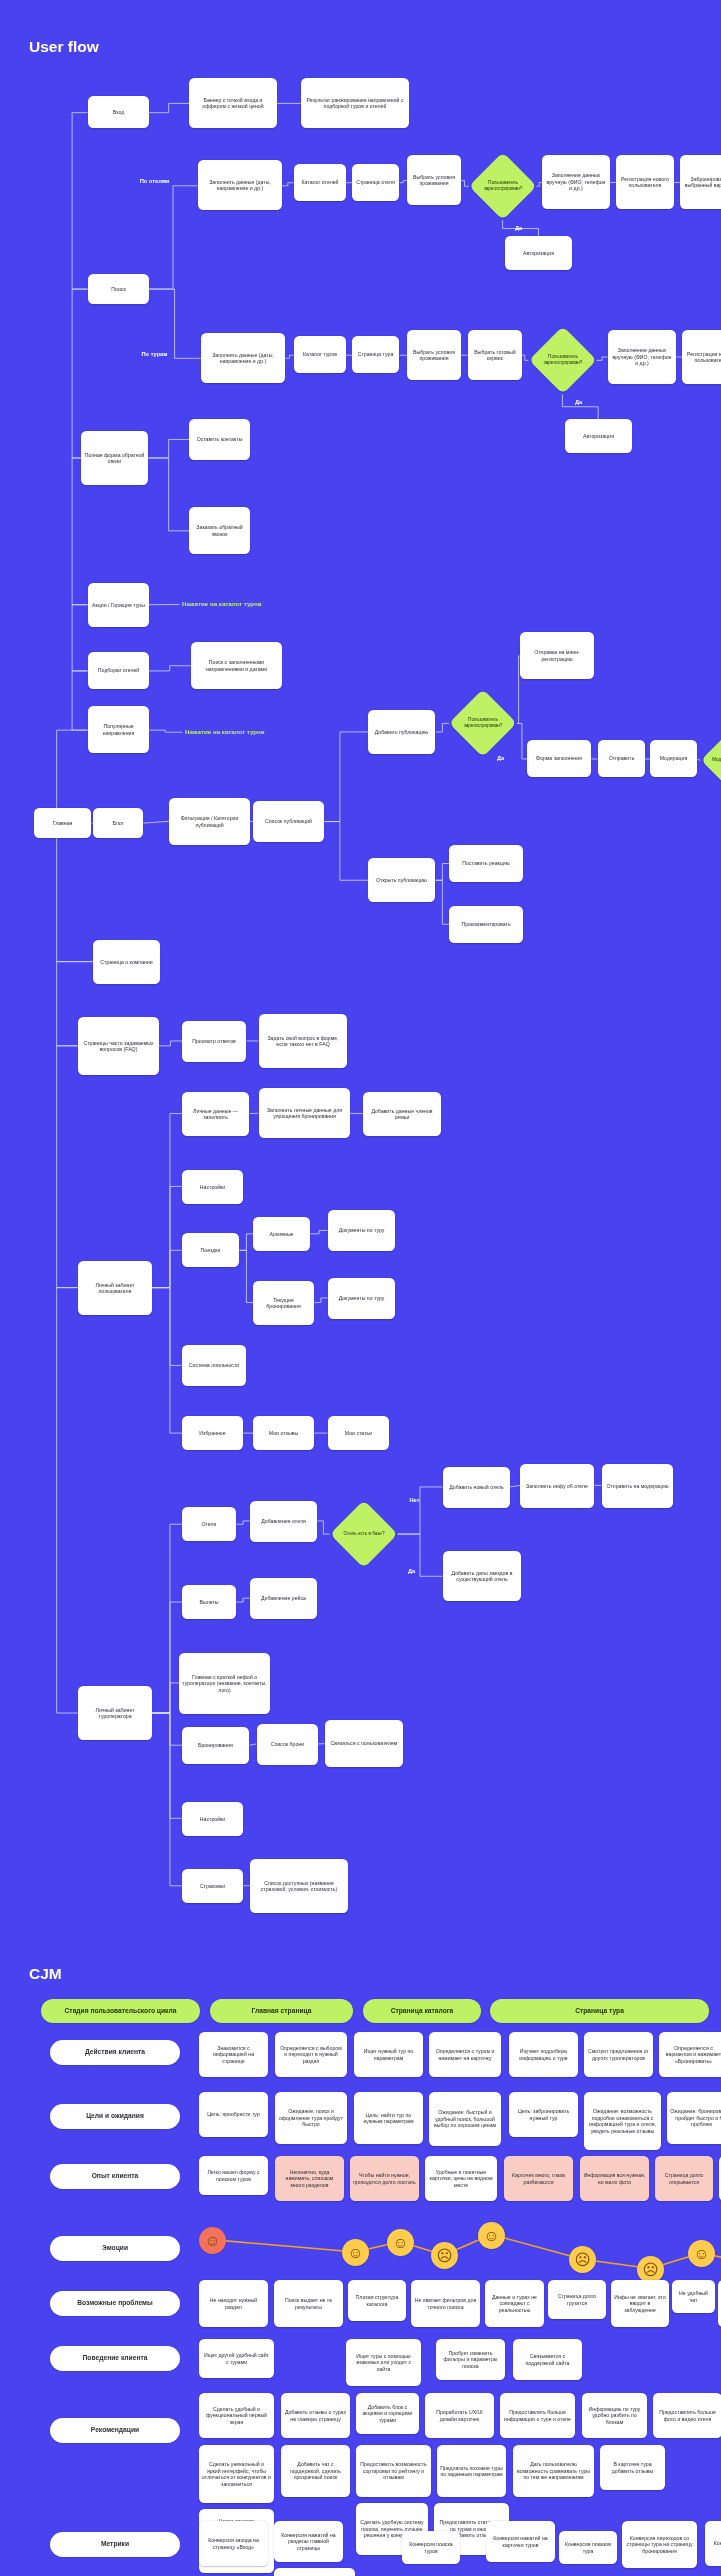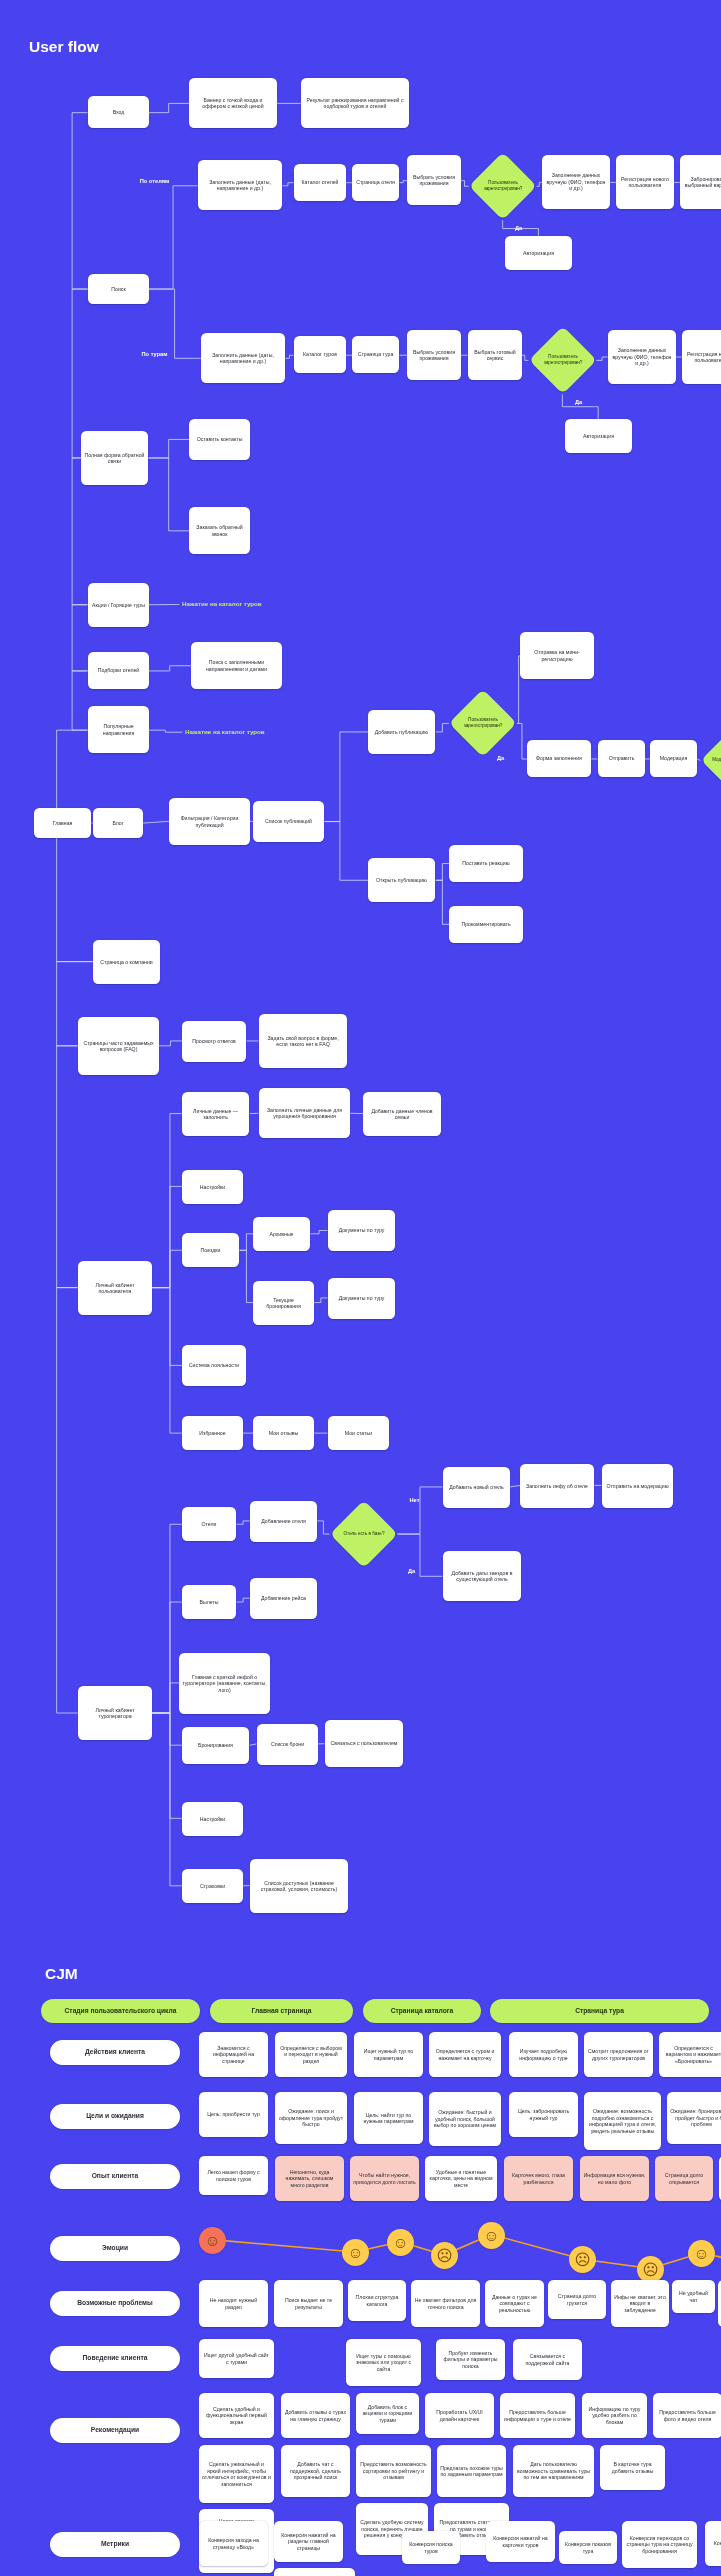--- a/index.html
+++ b/index.html
@@ -105,21 +105,21 @@
       <polyline points="990,2886.5 1010,2883.5" fill="none" stroke="#D6DCFF" stroke-width="1.5" stroke-linejoin="round"></polyline>
       <polyline points="1154,2883.5 1168,2883.5" fill="none" stroke="#D6DCFF" stroke-width="1.5" stroke-linejoin="round"></polyline>
       <polyline points="772,2978 815.5,2978 815.5,3060 859,3060" fill="none" stroke="#D6DCFF" stroke-width="1.5" stroke-linejoin="round"></polyline>
       <polyline points="459,3110 472,3110 472,3102.5 485,3102.5" fill="none" stroke="#D6DCFF" stroke-width="1.5" stroke-linejoin="round"></polyline>
       <polyline points="485,3388 498,3385.5" fill="none" stroke="#D6DCFF" stroke-width="1.5" stroke-linejoin="round"></polyline>
       <polyline points="616,3385.5 630,3385" fill="none" stroke="#D6DCFF" stroke-width="1.5" stroke-linejoin="round"></polyline>
       <polyline points="472,3661 485,3660.5" fill="none" stroke="#D6DCFF" stroke-width="1.5" stroke-linejoin="round"></polyline>
       <polyline points="412,4348 689,4372 777,4352 862,4378 954,4338 1131,4386 1263,4404 1361,4374 1400,4382" fill="none" stroke="#F6A21E" stroke-width="3" stroke-linejoin="round"></polyline>
     </svg>
   <div class="node section-title" style="left:29px;top:36px;width:165px;height:20.6px">User flow</div>
-  <div class="node section-title" style="left:45px;top:1963px;width:165px;height:20.6px">CJM</div>
+  <div class="node section-title" style="left:29px;top:1963px;width:165px;height:20.6px">CJM</div>
   <div id="nodes-layer">
       <div class="node flow-node" style="left: 88px; top: 96px; width: 61px; height: 32px;">
         <span class="ntext">Вход</span>
       </div>
       <div class="node flow-node" style="left: 189px; top: 78px; width: 88px; height: 50px;">
         <span class="ntext">Баннер с точкой входа и оффером с низкой ценой</span>
       </div>
       <div class="node flow-node" style="left: 301px; top: 78px; width: 108px; height: 50px;">
         <span class="ntext">Результат ранжирования направлений с подборкой туров и отелей</span>
       </div>

